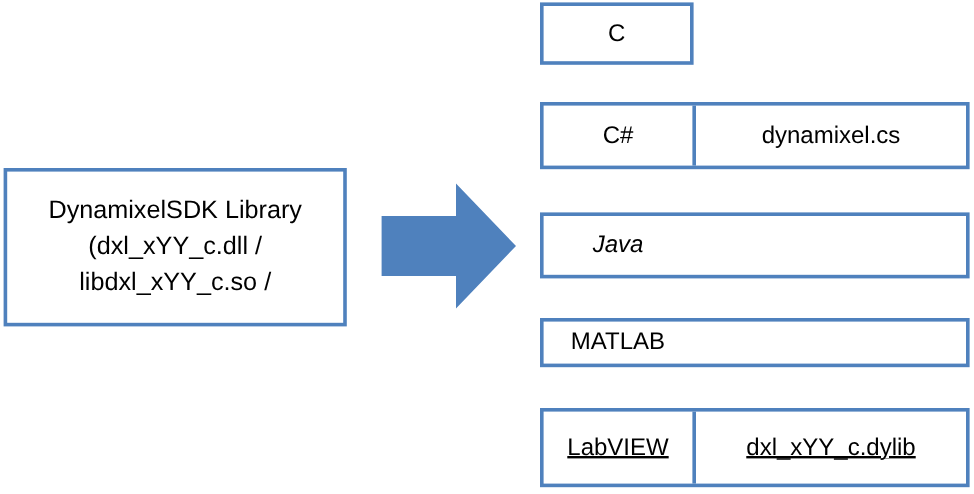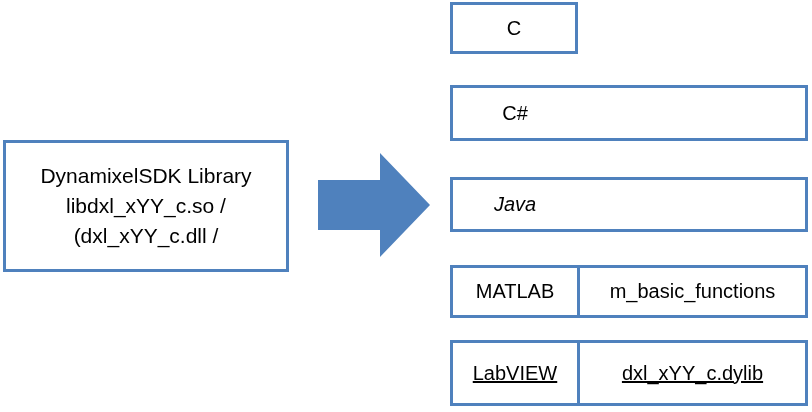--- a/index.html
+++ b/index.html
@@ -52,53 +52,53 @@
     justify-content: center;
     font-size: 20px;
     white-space: nowrap;
   }
   .binding-row .lang-cell { width: 124px; flex: none; }
   .binding-row .file-cell { flex: 1; border-left: 3px solid var(--accent, #4f81bd); }
   .row-0 { top: 2px; width: 128px; }
   .row-0 .lang-cell { width: 100%; }
   .row-1 { top: 85px; height: 56px; }
   .row-2 { top: 177px; height: 55px; font-style: italic; }
-  .row-3 { top: 265px; height: 53px; }
+  .row-3 { top: 265px; height: 41px; }
   .row-4 { top: 340px; height: 66px; text-decoration: underline; }
 </style>
 </head>
 <body>
 
 <div class="canvas">
 
   <div class="library-box">
     <div>DynamixelSDK Library</div>
+    <div>(dxl_xYY_c.dll /</div>
     <div>libdxl_xYY_c.so /</div>
-    <div>(dxl_xYY_c.dll /</div>
   </div>
 
   <svg class="arrow-svg" viewBox="0 0 116 108" aria-hidden="true">
     <polygon points="2,29 64,29 64,2 114,54 64,106 64,79 2,79"></polygon>
   </svg>
 
   <div class="binding-row row-0">
     <div class="cell lang-cell">C</div>
   </div>
 
   <div class="binding-row row-1">
     <div class="cell lang-cell">C#</div>
+    <div class="cell file-cell">dynamixel.cs</div>
   </div>
 
   <div class="binding-row row-2">
     <div class="cell lang-cell">Java</div>
   </div>
 
   <div class="binding-row row-3">
     <div class="cell lang-cell">MATLAB</div>
-    <div class="cell file-cell">m_basic_functions</div>
   </div>
 
   <div class="binding-row row-4">
     <div class="cell lang-cell">LabVIEW</div>
     <div class="cell file-cell">dxl_xYY_c.dylib</div>
   </div>
 
 </div>
 
 </body></html>

